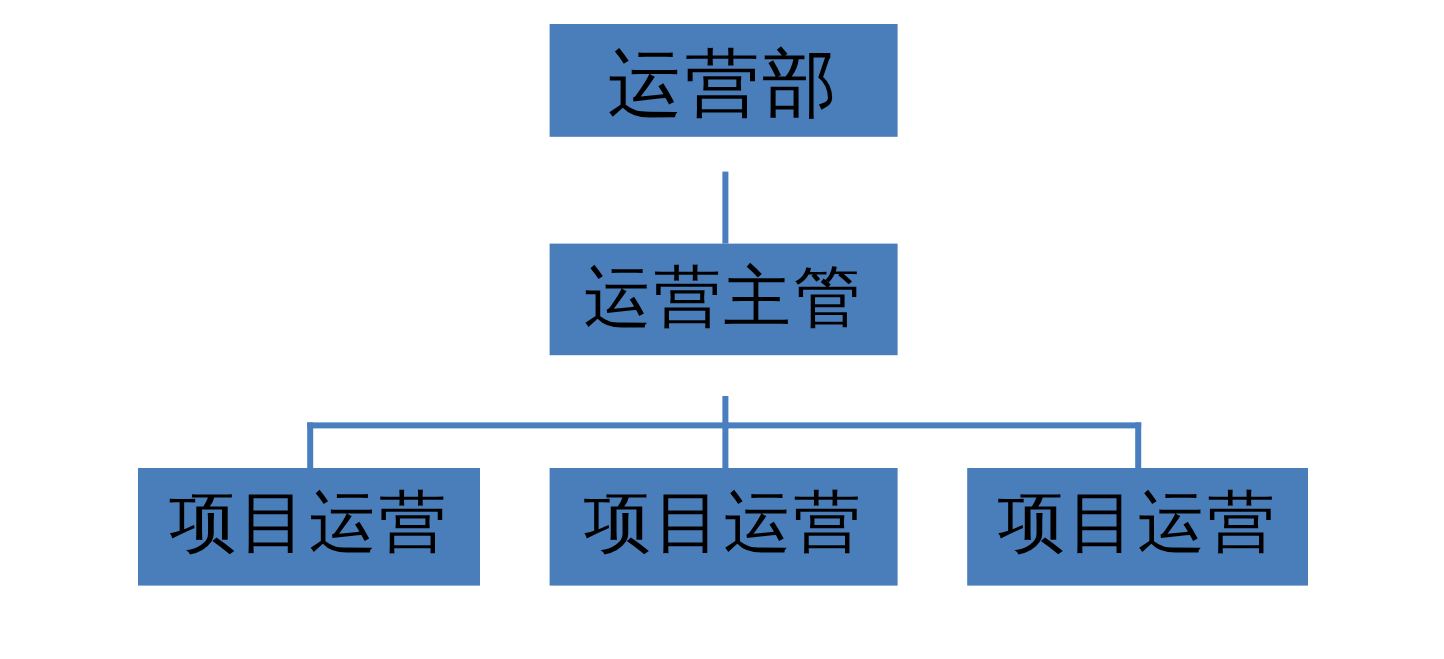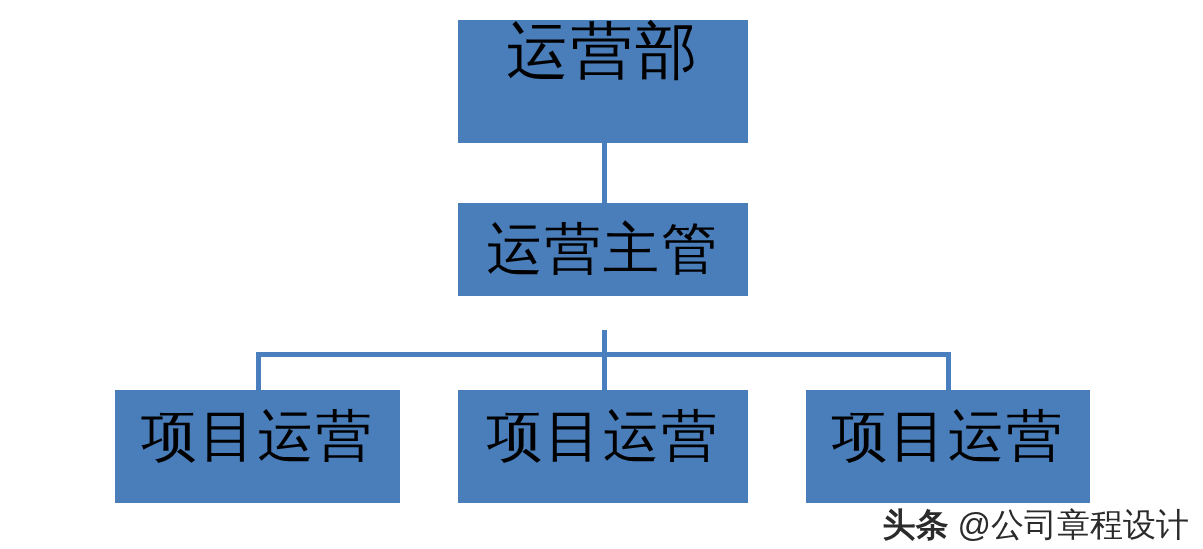--- a/index.html
+++ b/index.html
@@ -32,38 +32,39 @@
     line-height: 1;
     white-space: nowrap;
     letter-spacing: 0.04em;
   }
 
   
   #node-top {
     left: 458px;
     top: 20px;
     width: 290px;
-    height: 123px;
+    height: 94px;
     font-size: 62px;
+    padding-top: 20px;
   }
 
   
   #node-mid {
     left: 458px;
     top: 203px;
     width: 290px;
     height: 93px;
     font-size: 56px;
     padding-top: 18px;
   }
 
   
   .leaf {
     top: 390px;
-    height: 113px;
+    height: 98px;
     font-size: 56px;
     padding-top: 18px;
   }
   #node-leaf-0 { left: 115px; width: 285px; }
   #node-leaf-1 { left: 458px; width: 290px; }
   #node-leaf-2 { left: 806px; width: 284px; }
 
   
   .conn {
     position: absolute;
@@ -136,18 +137,14 @@
   <div class="node" id="node-top">运营部</div>
 
   <div class="node" id="node-mid">运营主管</div>
 
   <div class="node leaf" id="node-leaf-0">项目运营</div>
 
   <div class="node leaf" id="node-leaf-1">项目运营</div>
 
   <div class="node leaf" id="node-leaf-2">项目运营</div>
 
-  <div id="watermark">
-    <span id="watermark-brand">头条</span>
-    <span id="watermark-handle">@公司章程设计</span>
-  </div>
 
 </div>
 
 </body></html>

